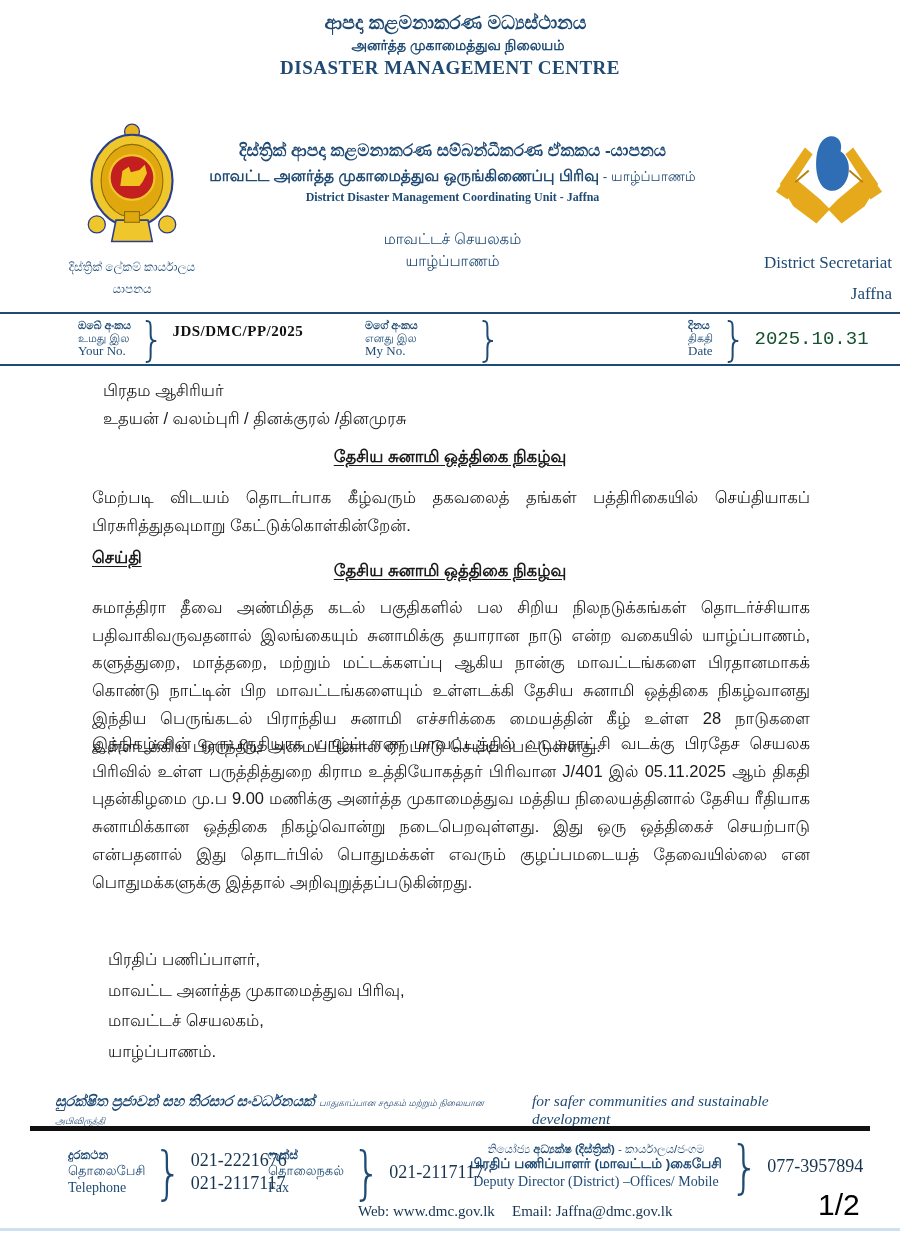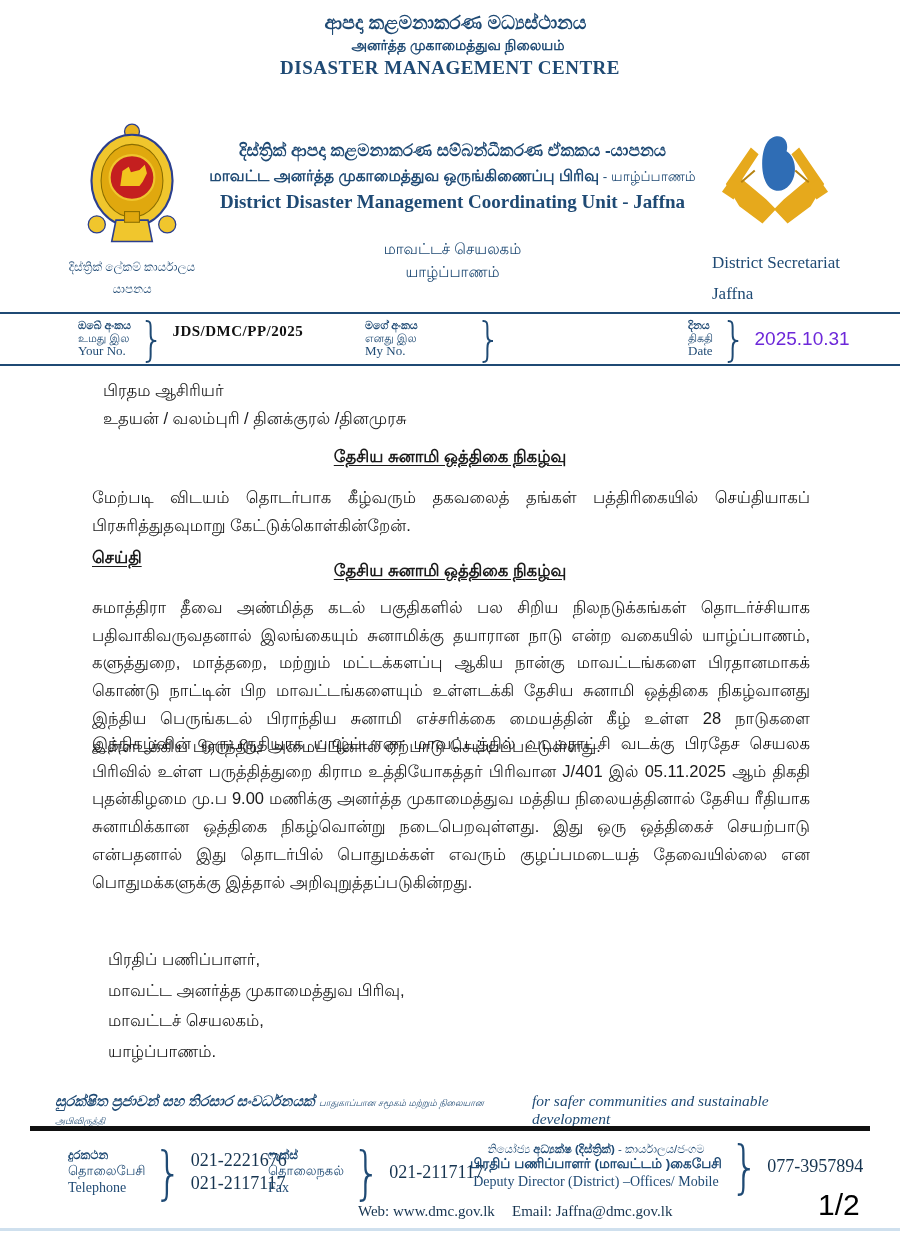--- a/index.html
+++ b/index.html
@@ -11,37 +11,37 @@
   .top-header .si{font-size:19px;font-weight:600;padding-left:11px;}
   .top-header .ta{font-size:14px;font-weight:600;padding-left:16px;}
   .top-header .en{font-size:19px;font-weight:bold;font-family:"Liberation Serif",serif;letter-spacing:.5px;}
   
   .lh-left{position:absolute;top:122px;left:52px;width:160px;text-align:center;font-family:Liberation Serif, serif;}
   .lh-left .cap{font-size:12px;line-height:1.5;margin-top:4px;}
   .lh-center{position:absolute;top:138px;left:195px;width:515px;text-align:center;line-height:1.5;}
   .lh-center .si{font-size:17px;font-weight:600;}
   .lh-center .ta b{font-size:15.5px;}
   .lh-center .ta .suffix{font-size:13.5px;font-weight:normal;}
-  .lh-center .en{font-size:19px;font-weight:bold;font-family:"Liberation Serif",serif;}
+  .lh-center .en{font-size:12px;font-weight:bold;font-family:"Liberation Serif",serif;}
   .lh-office{margin-top:22px;font-size:15px;line-height:1.5;}
-  .lh-right{position:absolute;top:132px;left:712px;width:180px;text-align:left;}
+  .lh-right{position:absolute;top:132px;left:712px;width:180px;text-align:right;}
   .lh-right .cap{font-size:17px;font-family:"Liberation Serif",serif;line-height:1.35;margin-top:8px;}
   
   .ref-bar{position:absolute;top:312px;left:0;width:100%;height:50px;
            border-top:2.5px solid #1f4a74;border-bottom:2.5px solid #1f4a74;}
   .ref-group{position:absolute;top:5px;display:flex;align-items:center;}
   .ref-labels{display:flex;flex-direction:column;line-height:1.15;}
   .ref-labels .si{font-size:11px;font-weight:600;}
   .ref-labels .ta{font-size:11px;}
   .ref-labels .en{font-size:13px;font-family:"Liberation Serif",serif;}
   .brace{font-family:"DejaVu Sans",sans-serif;font-weight:200;color:#1f4a74;
          display:inline-block;transform:scaleY(1.15);line-height:1;}
   .brace.ref{font-size:40px;margin:0 8px;}
   .ref-value{font-size:15px;font-weight:bold;color:#111;font-family:"Liberation Serif",serif;letter-spacing:.5px;}
-  .ref-date{font-size:19px;color:#6d28d9;font-family:Liberation Sans, sans-serif;}
+  .ref-date{font-size:19px;color:#14532d;font-family:Liberation Mono, monospace;}
   
   .addressee{position:absolute;top:376px;left:103px;font-size:16.5px;line-height:1.7;}
   .subject-title{position:absolute;top:447px;left:0;width:100%;text-align:center;
                  font-size:16.5px;font-weight:bold;text-decoration:underline;text-underline-offset:3px;}
   .para{position:absolute;left:92px;right:90px;font-size:16.5px;line-height:1.68;text-align:justify;}
   .p1{top:484px;}
   .news-label{position:absolute;top:548px;left:92px;font-size:16.5px;font-weight:bold;
               text-decoration:underline;text-underline-offset:3px;}
   .news-title{position:absolute;top:561px;left:0;width:100%;text-align:center;
               font-size:16.5px;font-weight:bold;text-decoration:underline;text-underline-offset:3px;}

